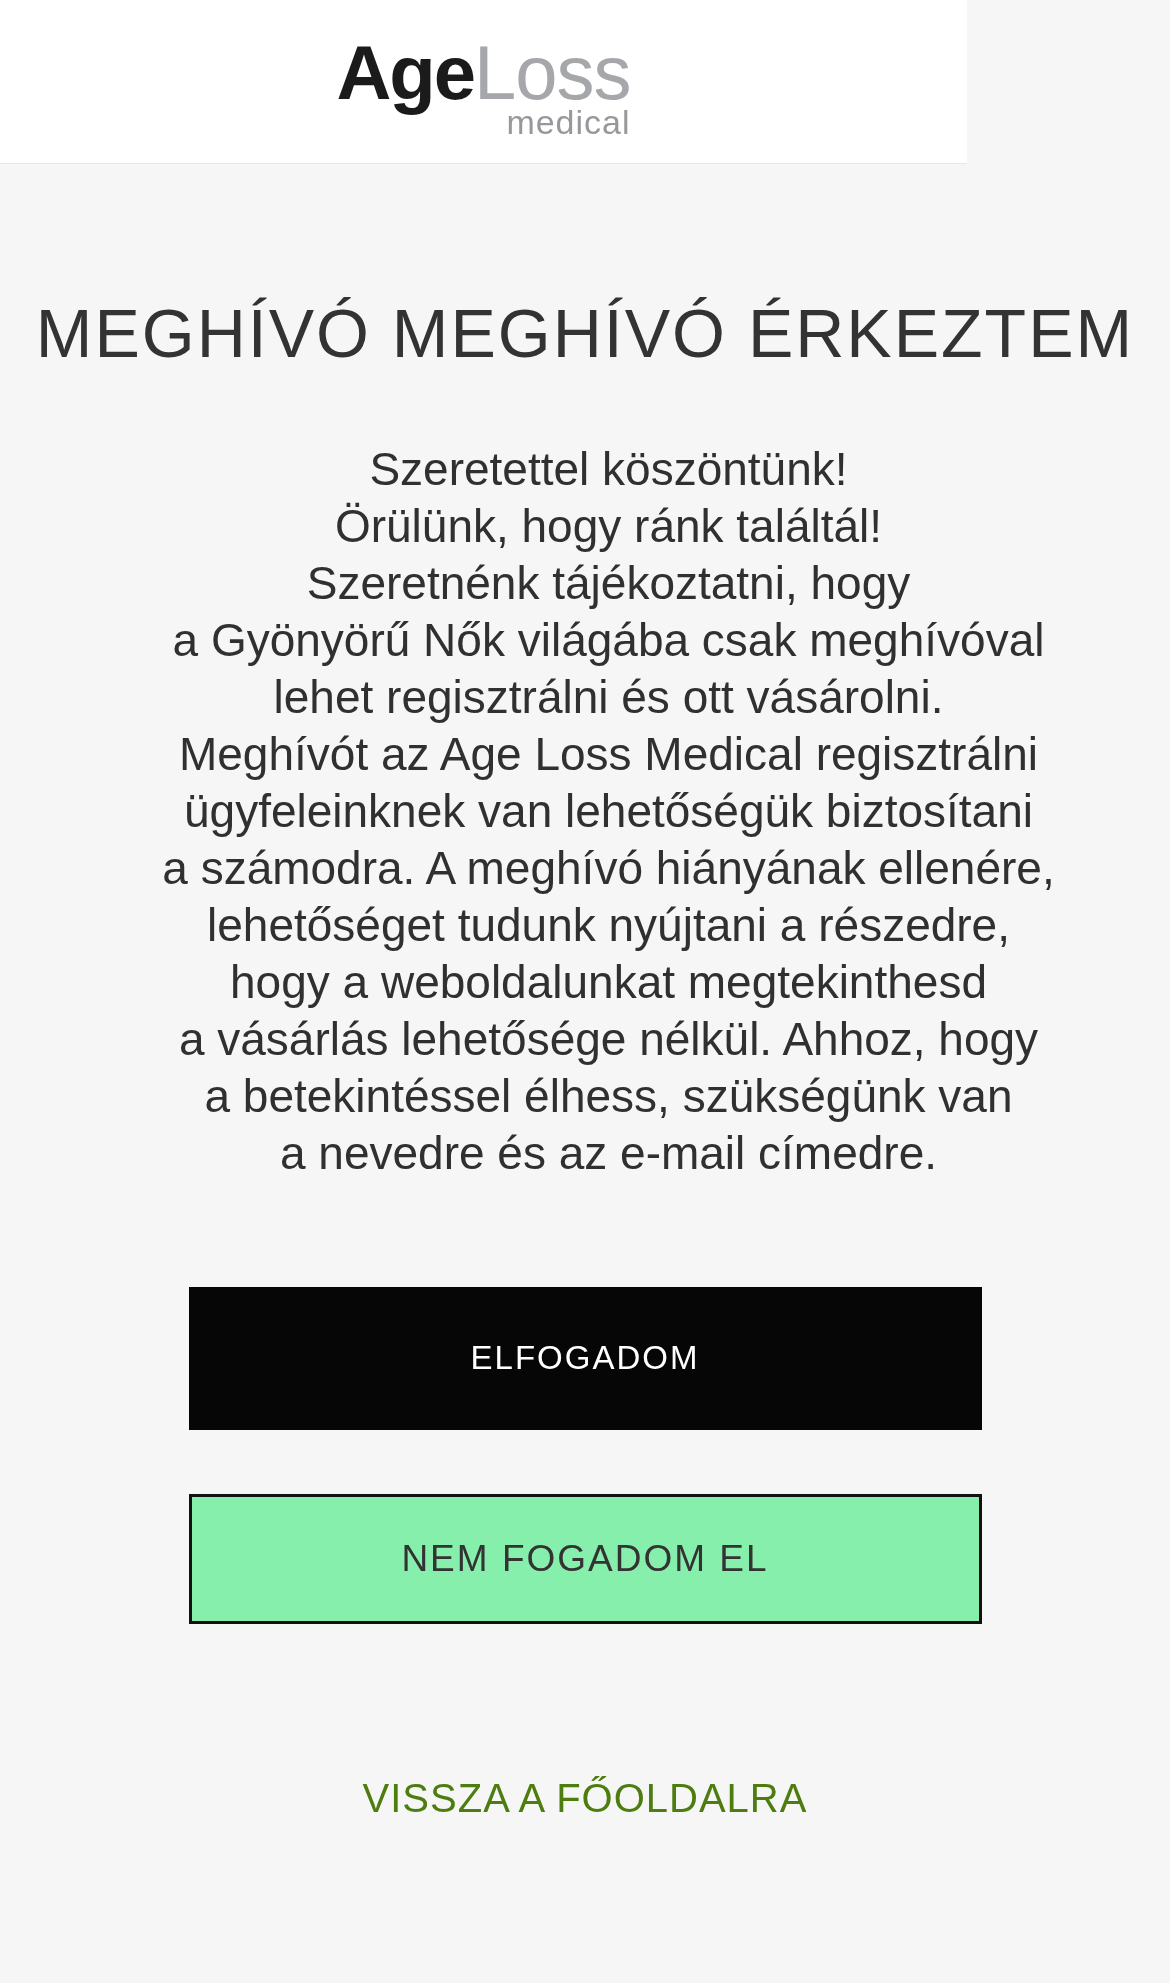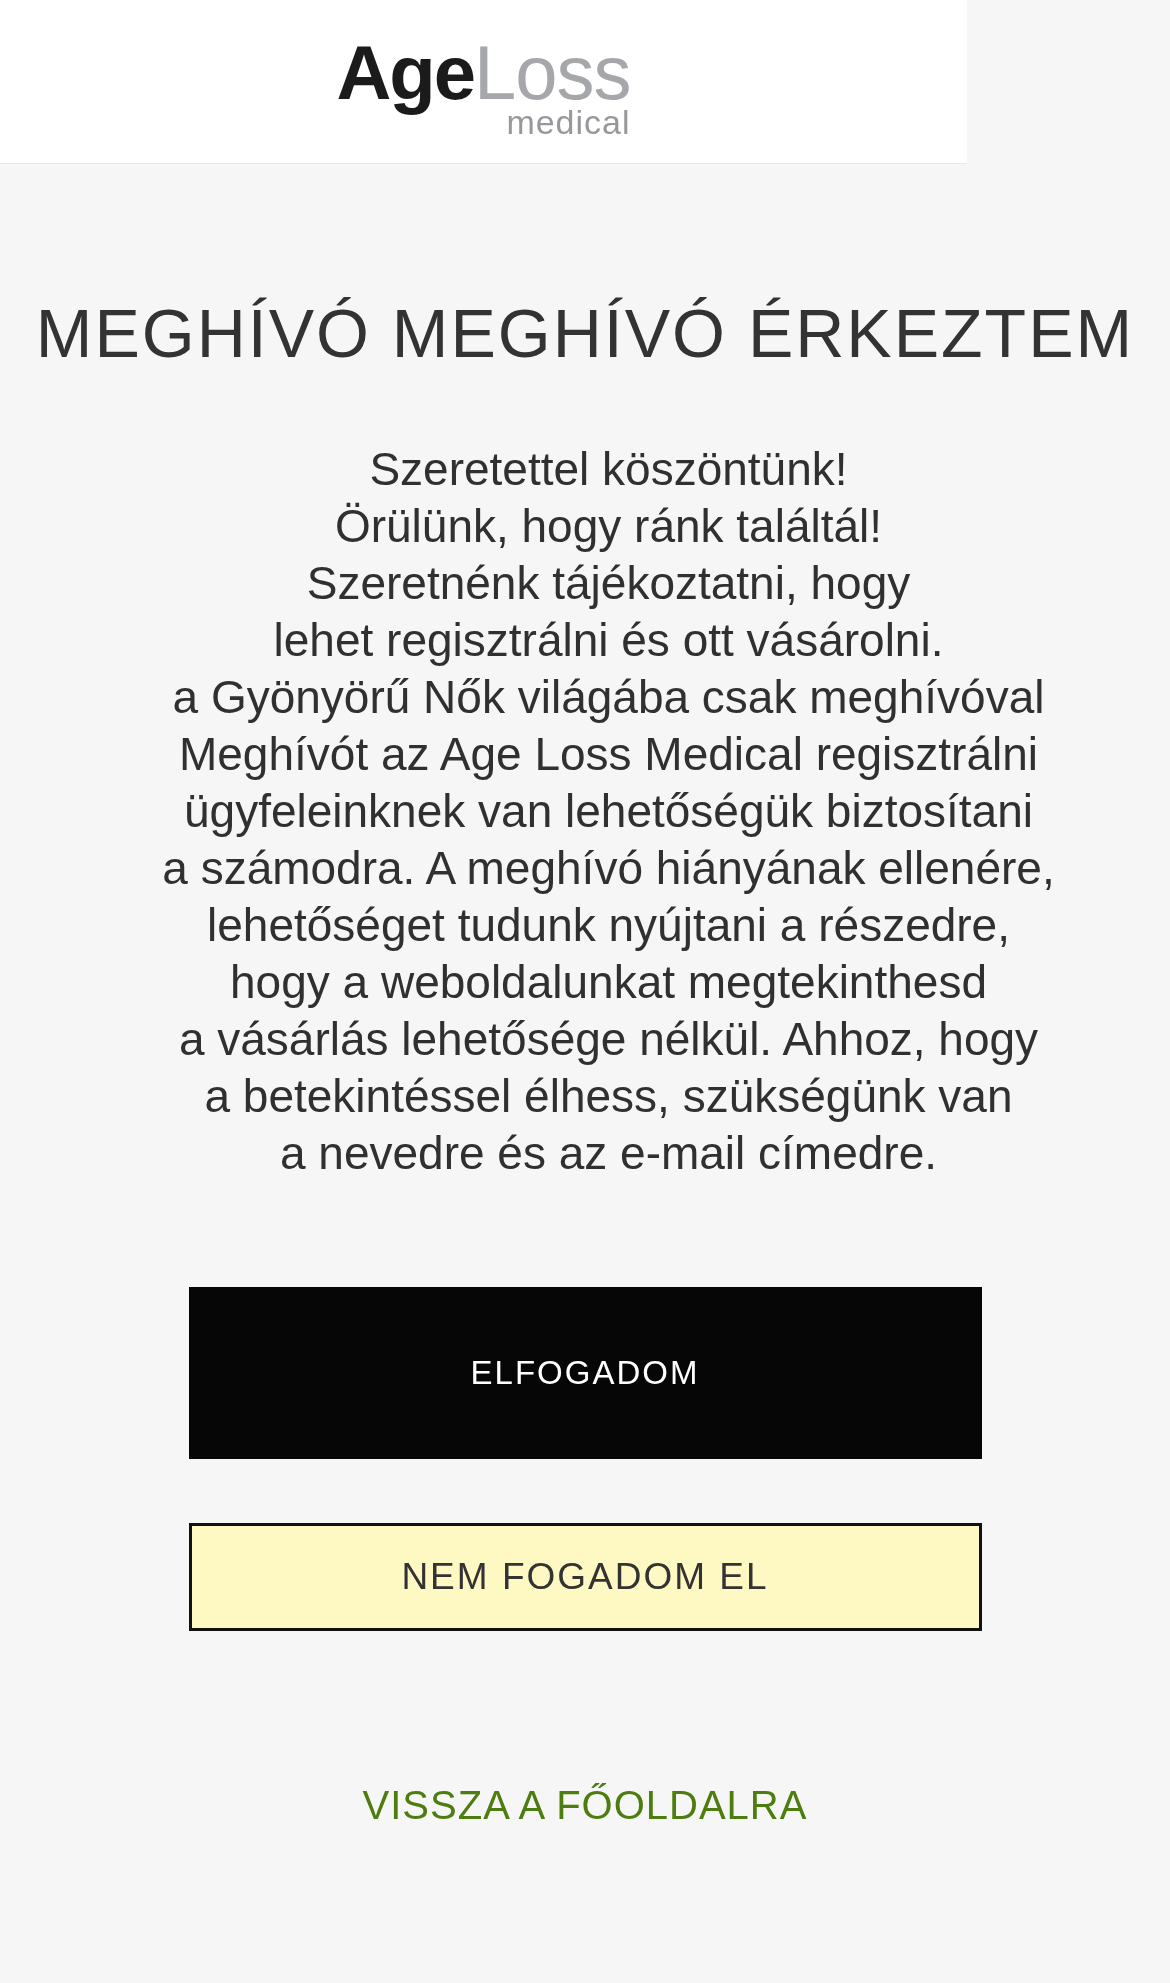--- a/index.html
+++ b/index.html
@@ -79,40 +79,40 @@
     color: #303030;
     text-align: center;
     padding-left: 47px;
   }
   .intro-text .line { display: block; }
 
   
   .btn {
     display: block;
     width: 793px;
-    height: 172px;
+    height: 143px;
     margin-left: auto;
     margin-right: auto;
     font-family: "Liberation Sans", "DejaVu Sans", sans-serif;
     text-align: center;
     cursor: pointer;
   }
   .btn-accept {
     margin-top: 105px;
     background: #060606;
     border: none;
     color: #ffffff;
     font-size: 33px;
     font-weight: 400;
     letter-spacing: 2px;
   }
   .btn-decline {
     margin-top: 64px;
-    height: 108px;
-    background: #fef9c3;
+    height: 130px;
+    background: #86efac;
     border: 3px solid #111111;
     color: #333333;
     font-size: 37px;
     font-weight: 300;
     letter-spacing: 2px;
   }
 
   
   .back-link-wrap {
     margin-top: 152px;
@@ -140,22 +140,22 @@
   </div>
 </header>
 
 <main class="main">
   <h1 class="page-title">MEGHÍVÓ MEGHÍVÓ ÉRKEZTEM</h1>
 
   <p class="intro-text">
     <span class="line">Szeretettel köszöntünk!</span>
     <span class="line">Örülünk, hogy ránk találtál!</span>
     <span class="line">Szeretnénk tájékoztatni, hogy</span>
+    <span class="line">a Gyönyörű Nők világába csak meghívóval</span>
     <span class="line">lehet regisztrálni és ott vásárolni.</span>
-    <span class="line">a Gyönyörű Nők világába csak meghívóval</span>
     <span class="line">Meghívót az Age Loss Medical regisztrálni</span>
     <span class="line">ügyfeleinknek van lehetőségük biztosítani</span>
     <span class="line">a számodra. A meghívó hiányának ellenére,</span>
     <span class="line">lehetőséget tudunk nyújtani a részedre,</span>
     <span class="line">hogy a weboldalunkat megtekinthesd</span>
     <span class="line">a vásárlás lehetősége nélkül. Ahhoz, hogy</span>
     <span class="line">a betekintéssel élhess, szükségünk van</span>
     <span class="line">a nevedre és az e-mail címedre.</span>
   </p>
 

